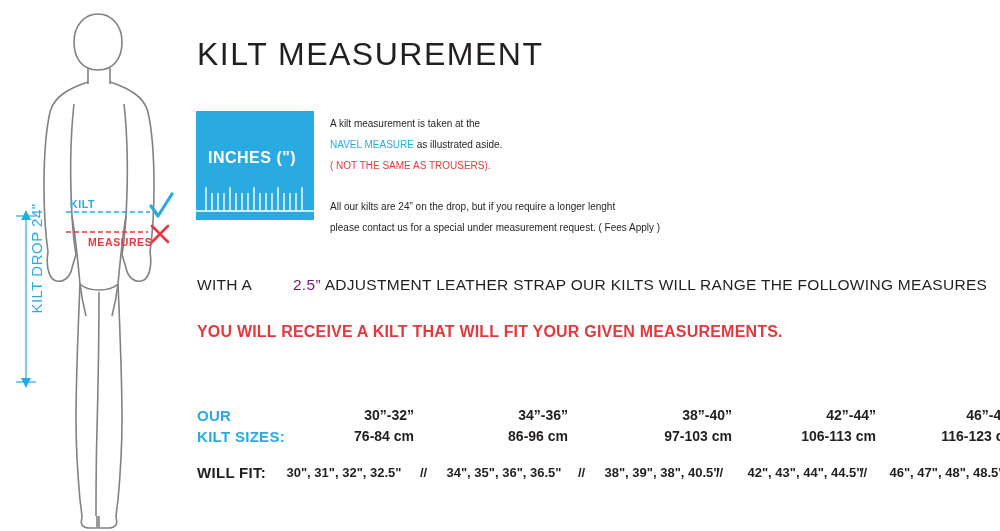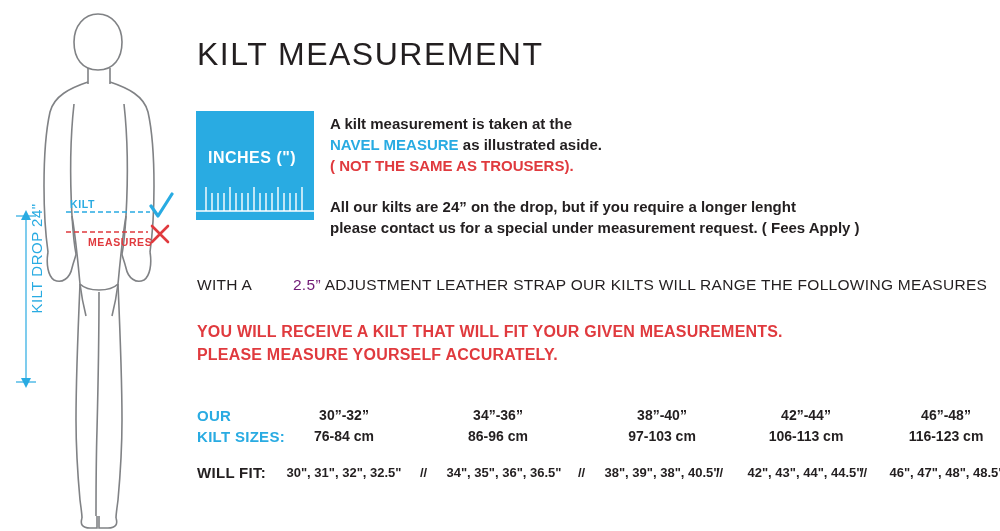--- a/index.html
+++ b/index.html
@@ -106,24 +106,23 @@
     position: absolute;
     left: 0;
     top: 70px;
     width: 118px;
     height: 39px;
   }
 
   
   .para {
     position: absolute;
-    font-size: 15px;
+    font-size: 10px;
     line-height: 21px;
     color: #231f20;
-    font-weight: bold;
   }
   #para1 { left: 134px; top: 113px; width: 640px; }
   #para2 { left: 134px; top: 196px; width: 700px; }
   .navel { color: #29abe2; }
   .red { color: #e03a3e; }
 
   #strap-line {
     position: absolute;
     left: 1px;
     top: 276px;
@@ -157,21 +156,21 @@
     top: 5px;
     color: #29abe2;
     font-size: 15px;
     line-height: 21px;
     font-weight: bold;
     letter-spacing: 0.3px;
   }
   .size-col {
     position: absolute;
     top: 5px;
-    text-align: center;
+    text-align: right;
     font-size: 14px;
     line-height: 21px;
     font-weight: bold;
     color: #231f20;
   }
   .size-col .inches { display: block; white-space: nowrap; }
   .size-col .cm { display: block; white-space: nowrap; }
 
   #willfit-label {
     position: absolute;
@@ -293,21 +292,20 @@
       <span>All our kilts are 24” on the drop, but if you require a longer lenght</span><br>
       <span>please contact us for a special under measurement request. ( Fees Apply )</span>
     </div>
 
     <div id="strap-line">
       <span>WITH A </span><span class="bold-red">2.5”</span><span> ADJUSTMENT LEATHER STRAP OUR KILTS WILL RANGE THE FOLLOWING MEASURES</span>
     </div>
 
     <div id="warning">
       <span>YOU WILL RECEIVE A KILT THAT WILL FIT YOUR GIVEN MEASUREMENTS.</span><br>
-      <span>PLEASE MEASURE YOURSELF ACCURATELY.</span>
     </div>
 
     <div id="size-table">
       <div id="our-kilt-sizes">
         <span>OUR</span><br>
         <span>KILT SIZES:</span>
       </div>
 
       <div class="size-col" style="left:78px;width:140px;">
         <span class="inches">30”-32”</span>

